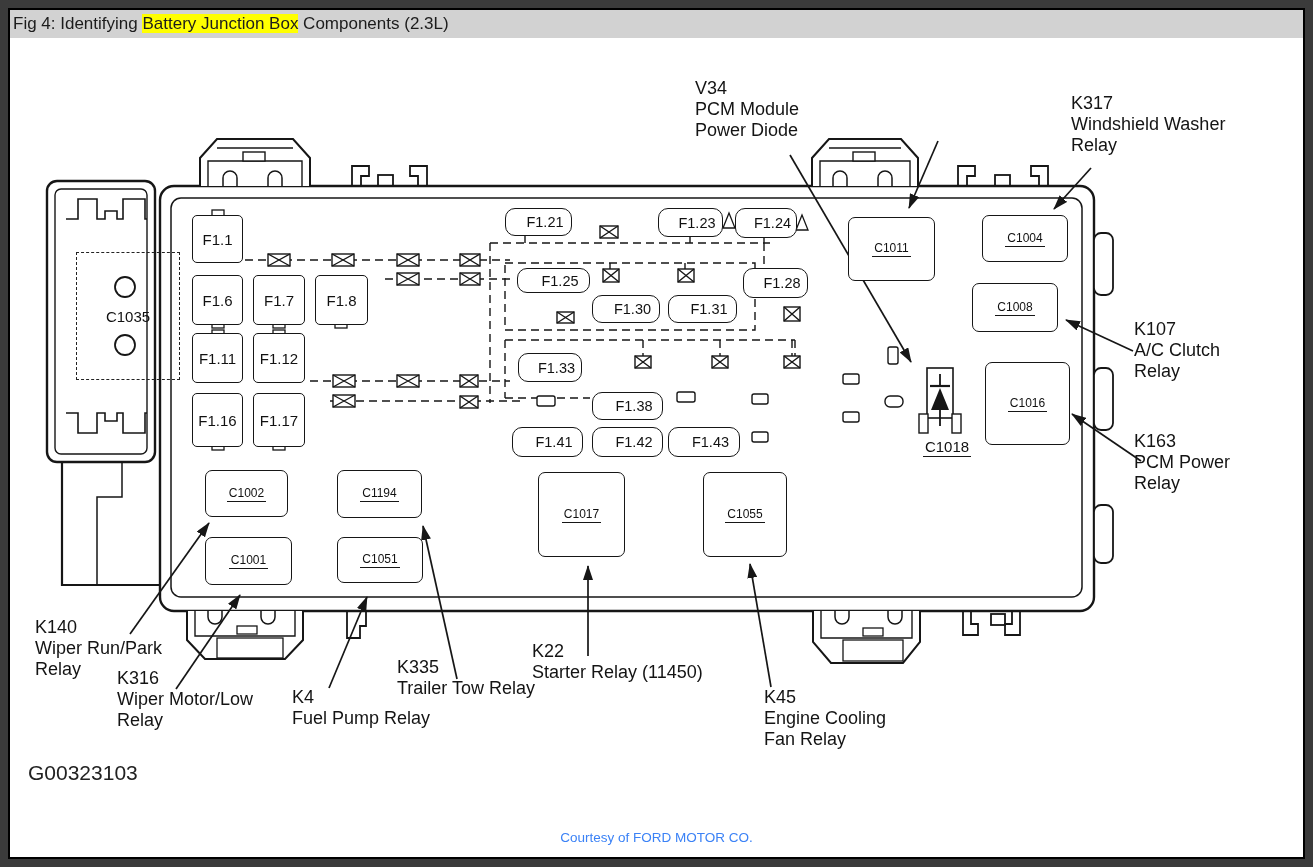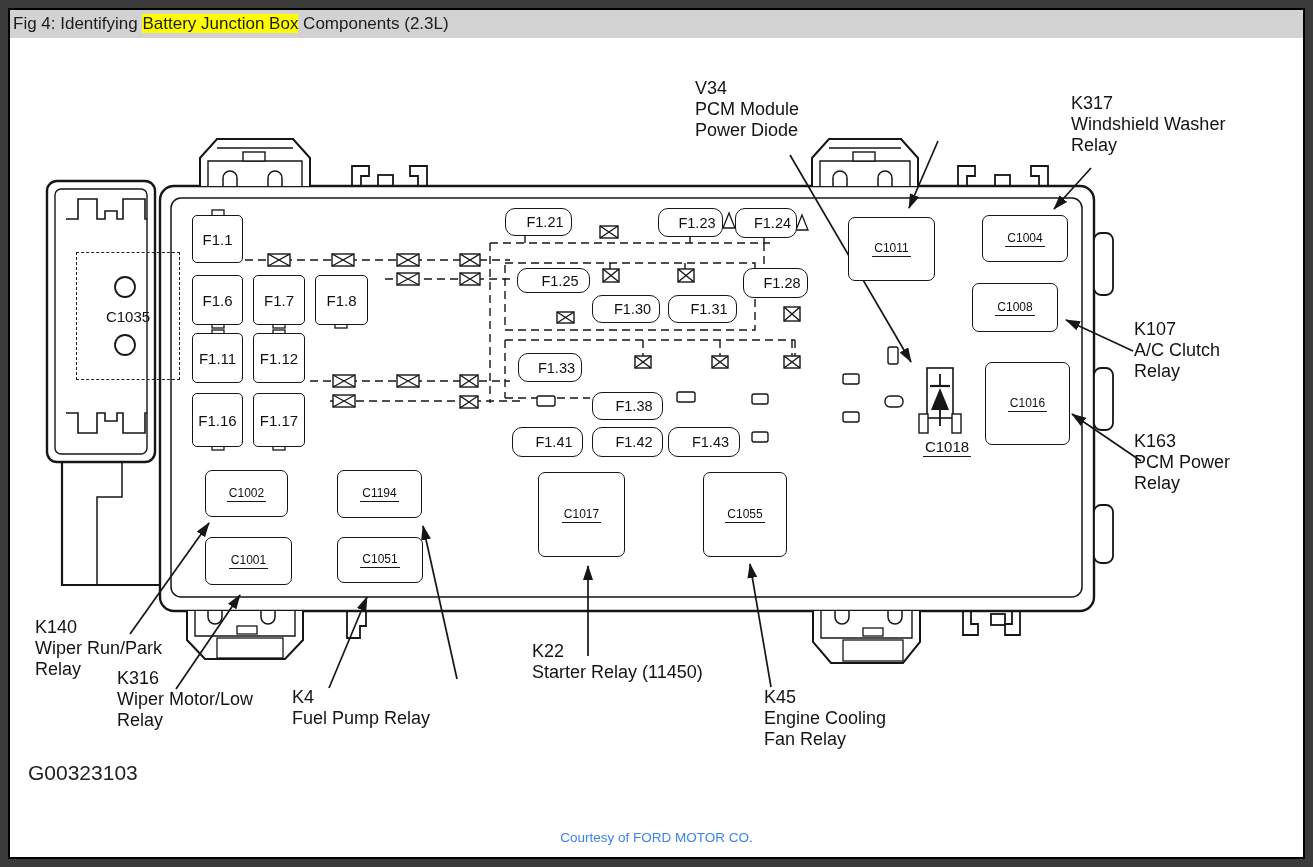--- a/index.html
+++ b/index.html
@@ -340,20 +340,24 @@
       </div>
       <div class="callout" style="left:117px;top:668px">
         <div>K316</div>
           <div>Wiper Motor/Low</div>
           <div>Relay</div>
       </div>
       <div class="callout" style="left:292px;top:687px">
         <div>K4</div>
           <div>Fuel Pump Relay</div>
       </div>
+      <div class="callout" style="left:397px;top:657px">
+        <div>K335</div>
+          <div>Trailer Tow Relay</div>
+      </div>
       <div class="callout" style="left:532px;top:641px">
         <div>K22</div>
           <div>Starter Relay (11450)</div>
       </div>
       <div class="callout" style="left:764px;top:687px">
         <div>K45</div>
           <div>Engine Cooling</div>
           <div>Fan Relay</div>
       </div>
 

